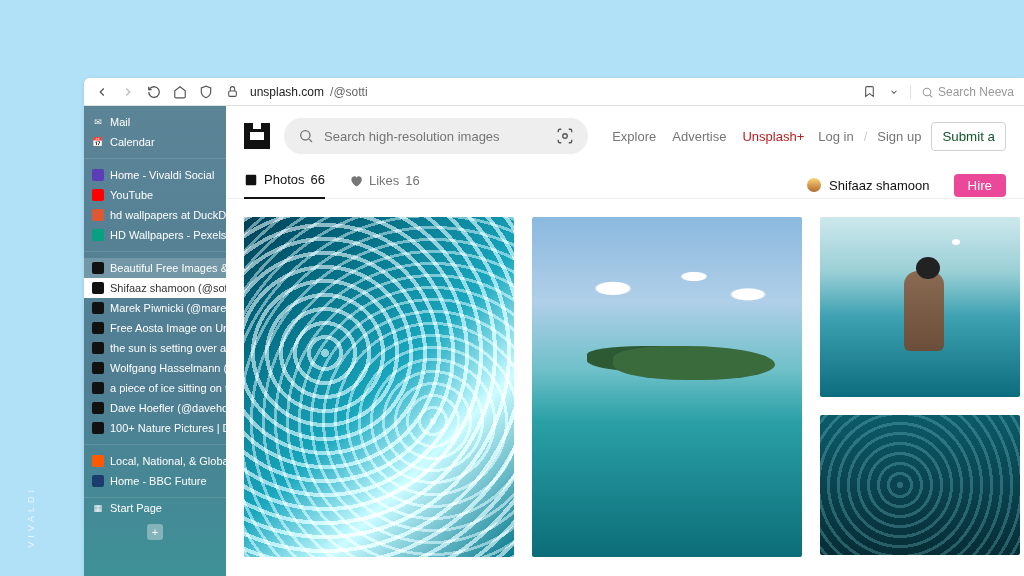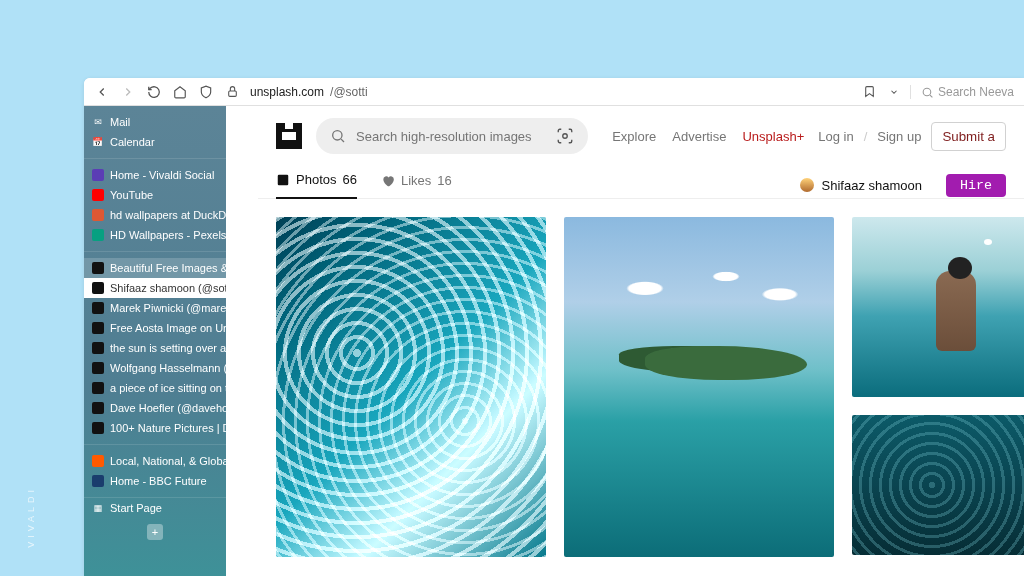--- a/index.html
+++ b/index.html
@@ -16,40 +16,40 @@
 .addrbar .search-browser { display: flex; align-items: flex-end; gap: 4px; color: #999; font-size: 12px; border-left: 1px solid #e0e0e0; padding-left: 10px; }
 .body { flex: 1; display: flex; overflow: hidden; }
 .sidebar { width: 142px; background: linear-gradient(#5c8497,#4f7e92 60%,#3e9198); color: #fff; font-size: 11px; display: flex; flex-direction: column; overflow: hidden; }
 .side-group { padding: 6px 0; border-bottom: 1px solid rgba(255,255,255,0.12); }
 .side-item { display: flex; align-items: center; gap: 6px; padding: 4px 8px; cursor: pointer; white-space: nowrap; overflow: hidden; text-overflow: ellipsis; }
 .side-item .ico { width: 12px; height: 12px; flex-shrink: 0; border-radius: 2px; display: flex; align-items: center; justify-content: center; font-size: 9px; }
 .side-item.active { background: #fff; color: #333; }
 .side-item.sel { background: rgba(255,255,255,0.18); }
 .side-add { text-align: center; padding: 6px 0; }
 .side-add .plus { width: 16px; height: 16px; margin: 0 auto; background: rgba(255,255,255,0.35); border-radius: 3px; display: flex; align-items: center; justify-content: center; color: #fff; }
-.content { flex: 1; display: flex; flex-direction: column; overflow: hidden; margin-left: 32px; }
+.content { flex: 1; display: flex; flex-direction: column; overflow: hidden; }
 .un-header { display: flex; align-items: center; gap: 14px; padding: 12px 18px; }
 .un-logo { width: 26px; height: 26px; background: #111; position: relative; }
 .un-logo::before { content: ""; position: absolute; top: 9px; left: 6px; width: 14px; height: 8px; background: #fff; }
 .un-logo::after { content: ""; position: absolute; top: 0; left: 9px; width: 8px; height: 6px; background: #fff; }
 .un-search { flex: 1; max-width: 370px; background: #eee; border-radius: 20px; height: 36px; display: flex; align-items: center; padding: 0 14px; gap: 10px; color: #777; }
 .un-search input { flex: 1; border: 0; background: transparent; outline: 0; font-size: 13px; color: #777; }
 .un-search .scan { color: #555; }
 .un-navlinks { display: flex; align-items: flex-start; gap: 16px; color: #767676; font-size: 13px; margin-left: 10px; }
 .un-navlinks .plus { color: #b91c1c; }
 .un-right { margin-left: auto; display: flex; align-items: center; gap: 10px; font-size: 13px; color: #767676; }
 .un-right .sep { color: #ccc; }
-.un-right .btn { border: 1px solid #d1d1d1; border-radius: 4px; padding: 6px 10px; color: #7f1d1d; background: #fff; white-space: nowrap; }
+.un-right .btn { border: 1px solid #d1d1d1; border-radius: 4px; padding: 6px 10px; color: #14532d; background: #fff; white-space: nowrap; }
 .un-subnav { display: flex; align-items: center; gap: 24px; padding: 6px 18px 0; border-bottom: 1px solid #eee; font-size: 13px; color: #767676; }
 .un-subnav .tab { display: flex; align-items: flex-end; gap: 6px; padding-bottom: 10px; cursor: pointer; }
 .un-subnav .tab.active { color: #111; border-bottom: 2px solid #111; margin-bottom: -1px; }
 .un-subnav .spacer { flex: 1; }
 .un-subnav .user { display: flex; align-items: center; gap: 8px; color: #111; }
 .un-subnav .avatar { width: 14px; height: 14px; border-radius: 50%; background: linear-gradient(#ffd27a,#b06a2e); }
-.un-subnav .hire { background: #a21caf; color: #fff; border: 0; border-radius: 4px; padding: 4px 14px; cursor: pointer; font-family: Liberation Mono, monospace; }
+.un-subnav .hire { background: #ec4899; color: #fff; border: 0; border-radius: 4px; padding: 4px 14px; cursor: pointer; }
 .gallery { flex: 1; overflow: hidden; padding: 18px; display: flex; gap: 18px; }
 .col { display: flex; flex-direction: column; gap: 18px; }
 .ph { border-radius: 2px; }
 .ph1 { width: 270px; height: 340px; background: linear-gradient(135deg,#0a4a5c 0%,#2aa0b3 25%,#bfe8ed 35%,#1b7a8a 50%,#cceef2 60%,#15727f 75%,#093b46 100%); background-size: 200% 200%; filter: contrast(1.2); position: relative; overflow: hidden; }
 .ph1::after { content:""; position:absolute; inset:0; background: repeating-radial-gradient(circle at 30% 40%, rgba(255,255,255,0.5) 0 4px, transparent 4px 14px), repeating-radial-gradient(circle at 70% 60%, rgba(255,255,255,0.4) 0 3px, transparent 3px 12px); mix-blend-mode: screen; }
 .ph2 { width: 270px; height: 340px; background: linear-gradient(#8bb9df 0%, #b0cfe8 25%, #6fc0c9 45%, #2aa0a6 60%, #0c6d78 100%); position: relative; overflow: hidden; }
 .ph2::before { content:""; position:absolute; top:38%; left:30%; width:60%; height:10%; background:#3a6b3d; border-radius: 40% 60% 50% 50%; box-shadow: -30px -4px 0 -4px #2e5a33; }
 .ph2::after { content:""; position:absolute; top:0; left:0; right:0; height:35%; background: radial-gradient(ellipse at 30% 60%, #fff 0 6%, transparent 7%), radial-gradient(ellipse at 60% 50%, #fff 0 5%, transparent 6%), radial-gradient(ellipse at 80% 65%, #fff 0 5%, transparent 6%); }
 .ph3 { width: 200px; height: 180px; background: linear-gradient(#cde8ed 0%, #9bd0d6 30%, #3fa2b2 55%, #0b6d7d 100%); position: relative; overflow: hidden; }
 .ph3::before { content:""; position:absolute; top:30%; left:42%; width:40px; height:80px; background: linear-gradient(#8a6a52,#6b4e3a); border-radius: 14px 14px 6px 6px; }

